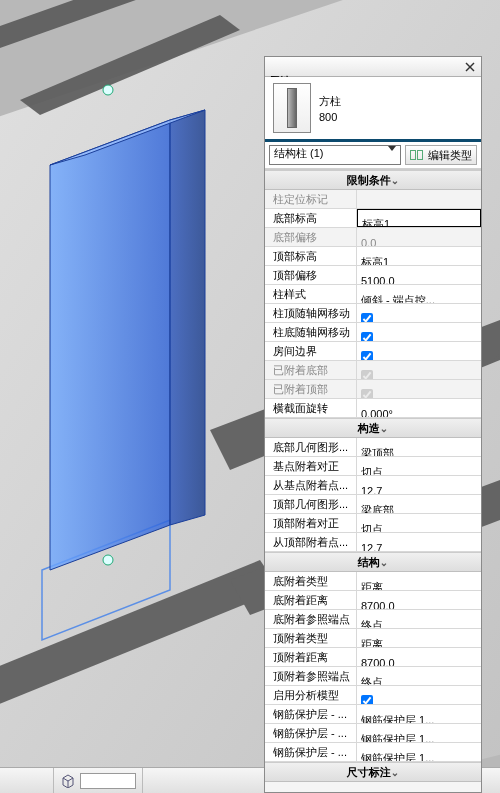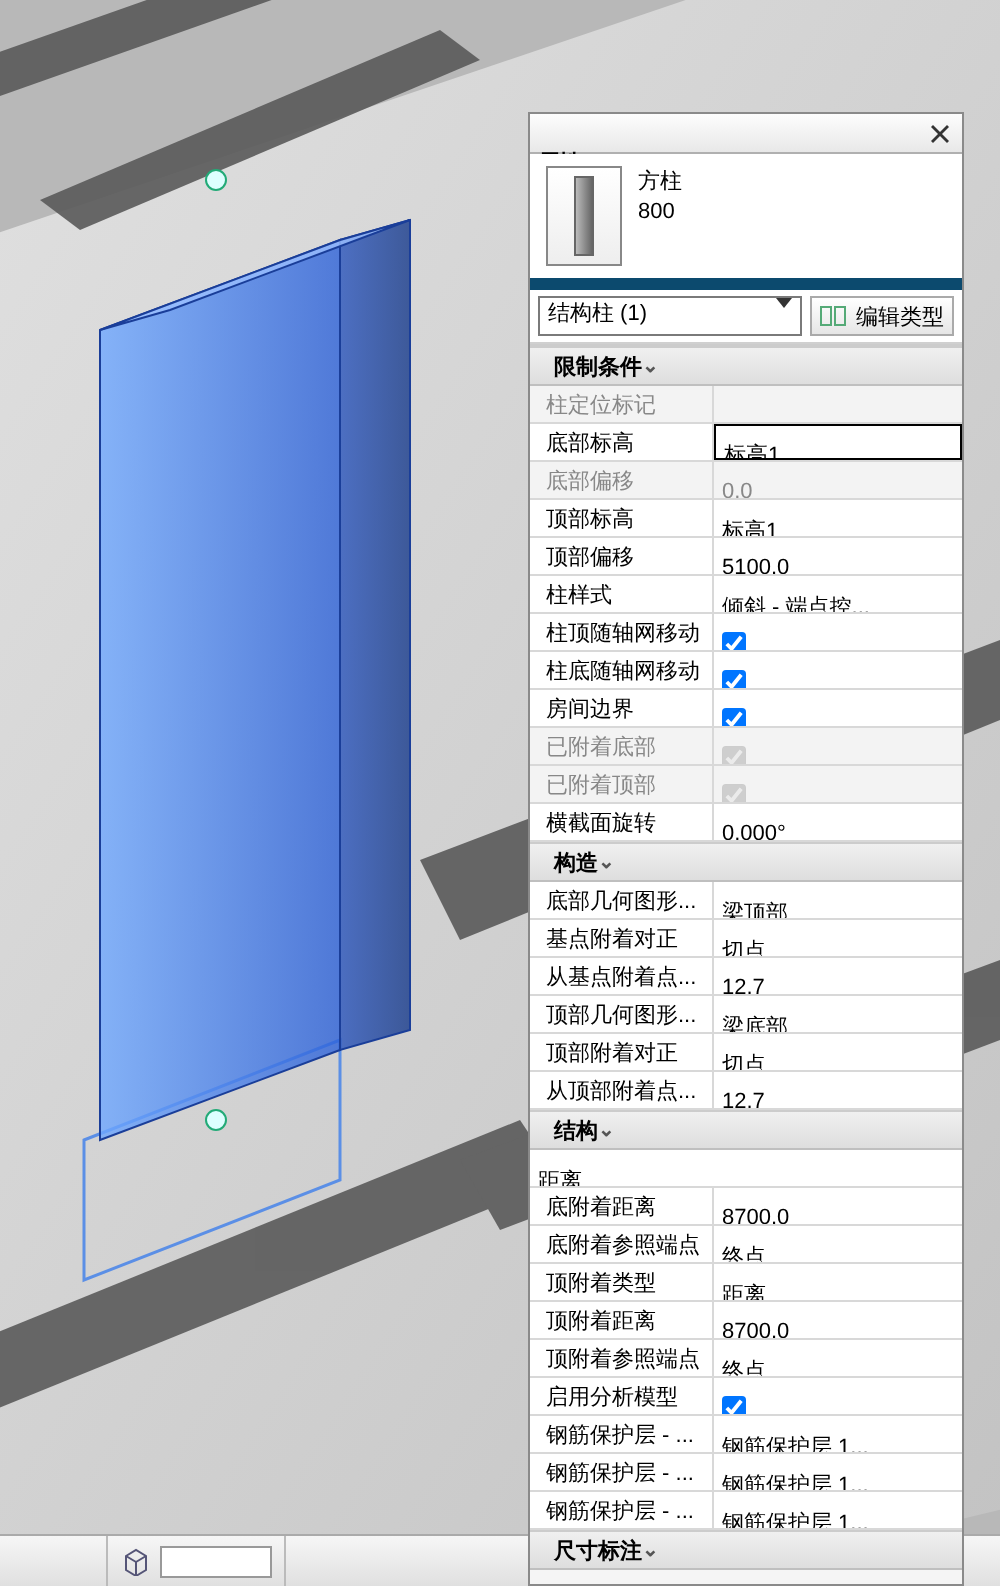--- a/index.html
+++ b/index.html
@@ -14,36 +14,36 @@
     background: #f5f5f5; border: 1px solid #8a8a8a; display: flex; flex-direction: column;
     font-size: 11px; color: #000;
   }
   .titlebar {
     display: flex; align-items: center; justify-content: space-between;
     background: linear-gradient(#fdfdfd,#e8e8e8); border-bottom: 1px solid #b0b0b0;
     height: 20px; padding: 0 4px;
   }
   .titlebar-title { font-weight: bold; margin-top: 30px; }
   .titlebar-close { width: 14px; height: 14px; display: flex; align-items: center; justify-content: center; cursor: pointer; }
-  .type-row { display: flex; align-items: flex-start; gap: 8px; padding: 6px 8px; background: #fff; border-bottom: 6px solid #0c4a6e; }
+  .type-row { display: flex; align-items: center; gap: 8px; padding: 6px 8px; background: #fff; border-bottom: 3px solid #0c4a6e; }
   .thumb { width: 38px; height: 50px; border: 1px solid #888; background: linear-gradient(#fff,#eee); position: relative; display:flex; align-items:center; justify-content:center; }
   .thumb .col { width: 10px; height: 40px; background: linear-gradient(90deg,#bbb,#888 60%,#666); border:1px solid #666; }
   .type-text { display:flex; flex-direction:column; gap:2px; }
   .selector-row { display:flex; align-items:center; gap:4px; padding: 3px 4px; background:#fff; border-bottom:1px solid #d0d0d0; }
   .selector { flex:1; height:20px; border:1px solid #7a7a7a; background:#fff; display:flex; align-items:flex-start; justify-content:space-between; padding:0 4px; }
   .selector .caret { width:0; height:0; border-left:4px solid transparent; border-right:4px solid transparent; border-top:5px solid #333; }
   .edit-type-btn { display:flex; align-items:center; gap:4px; height:20px; padding:0 4px; border:1px solid #aaa; background:linear-gradient(#fff,#e6e6e6); cursor:pointer; white-space:nowrap; }
   .edit-type-btn .icn { width:14px; height:12px; }
   .props { flex:1; overflow-y:auto; overflow-x:hidden; border-top:1px solid #ccc; }
   .props::-webkit-scrollbar { width:15px; }
   .props::-webkit-scrollbar-track { background:#eee; border-left:1px solid #ccc; }
   .props::-webkit-scrollbar-thumb { background:linear-gradient(#e8e8e8,#c8c8c8); border:1px solid #aaa; border-radius:2px; }
   .props::-webkit-scrollbar-button { height:15px; background:linear-gradient(#f8f8f8,#d8d8d8); border:1px solid #aaa; }
   .group-header {
-    display:flex; align-items:center; justify-content:flex-start;
+    display:flex; align-items:center; justify-content:center;
     background:linear-gradient(#f0f0f0,#dedede); border-top:1px solid #ccc; border-bottom:1px solid #bfbfbf;
     height:20px; padding:0 12px; font-weight:bold;
   }
   .group-header .exp { font-size:10px; color:#555; }
   .row { display:flex; align-items:stretch; border-bottom:1px solid #d8d8d8; height:19px; background:#fff; }
   .row.ro { background:#f3f3f3; color:#888; }
   .row.sel .val { background:#fff; border:1px solid #000; }
   .lbl { width:92px; padding:2px 0 0 8px; border-right:1px solid #d8d8d8; overflow:hidden; white-space:nowrap; text-overflow:ellipsis; }
   .val { flex:1; padding:12px 4px 0 4px; overflow:hidden; white-space:nowrap; text-overflow:ellipsis; display:flex; align-items:center; }
   .val input[type=checkbox] { width:12px; height:12px; }
@@ -235,20 +235,21 @@
         </div>
         <div class="row">
           <div class="lbl">从顶部附着点...</div>
           <div class="val">12.7</div>
         </div>
         <div class="group-header">
           <span>结构</span>
           <span class="exp">⌄</span>
         </div>
         <div class="row">
+          <div class="lbl">底附着类型</div>
           <div class="val">距离</div>
         </div>
         <div class="row">
           <div class="lbl">底附着距离</div>
           <div class="val">8700.0</div>
         </div>
         <div class="row">
           <div class="lbl">底附着参照端点</div>
           <div class="val">终点</div>
         </div>

